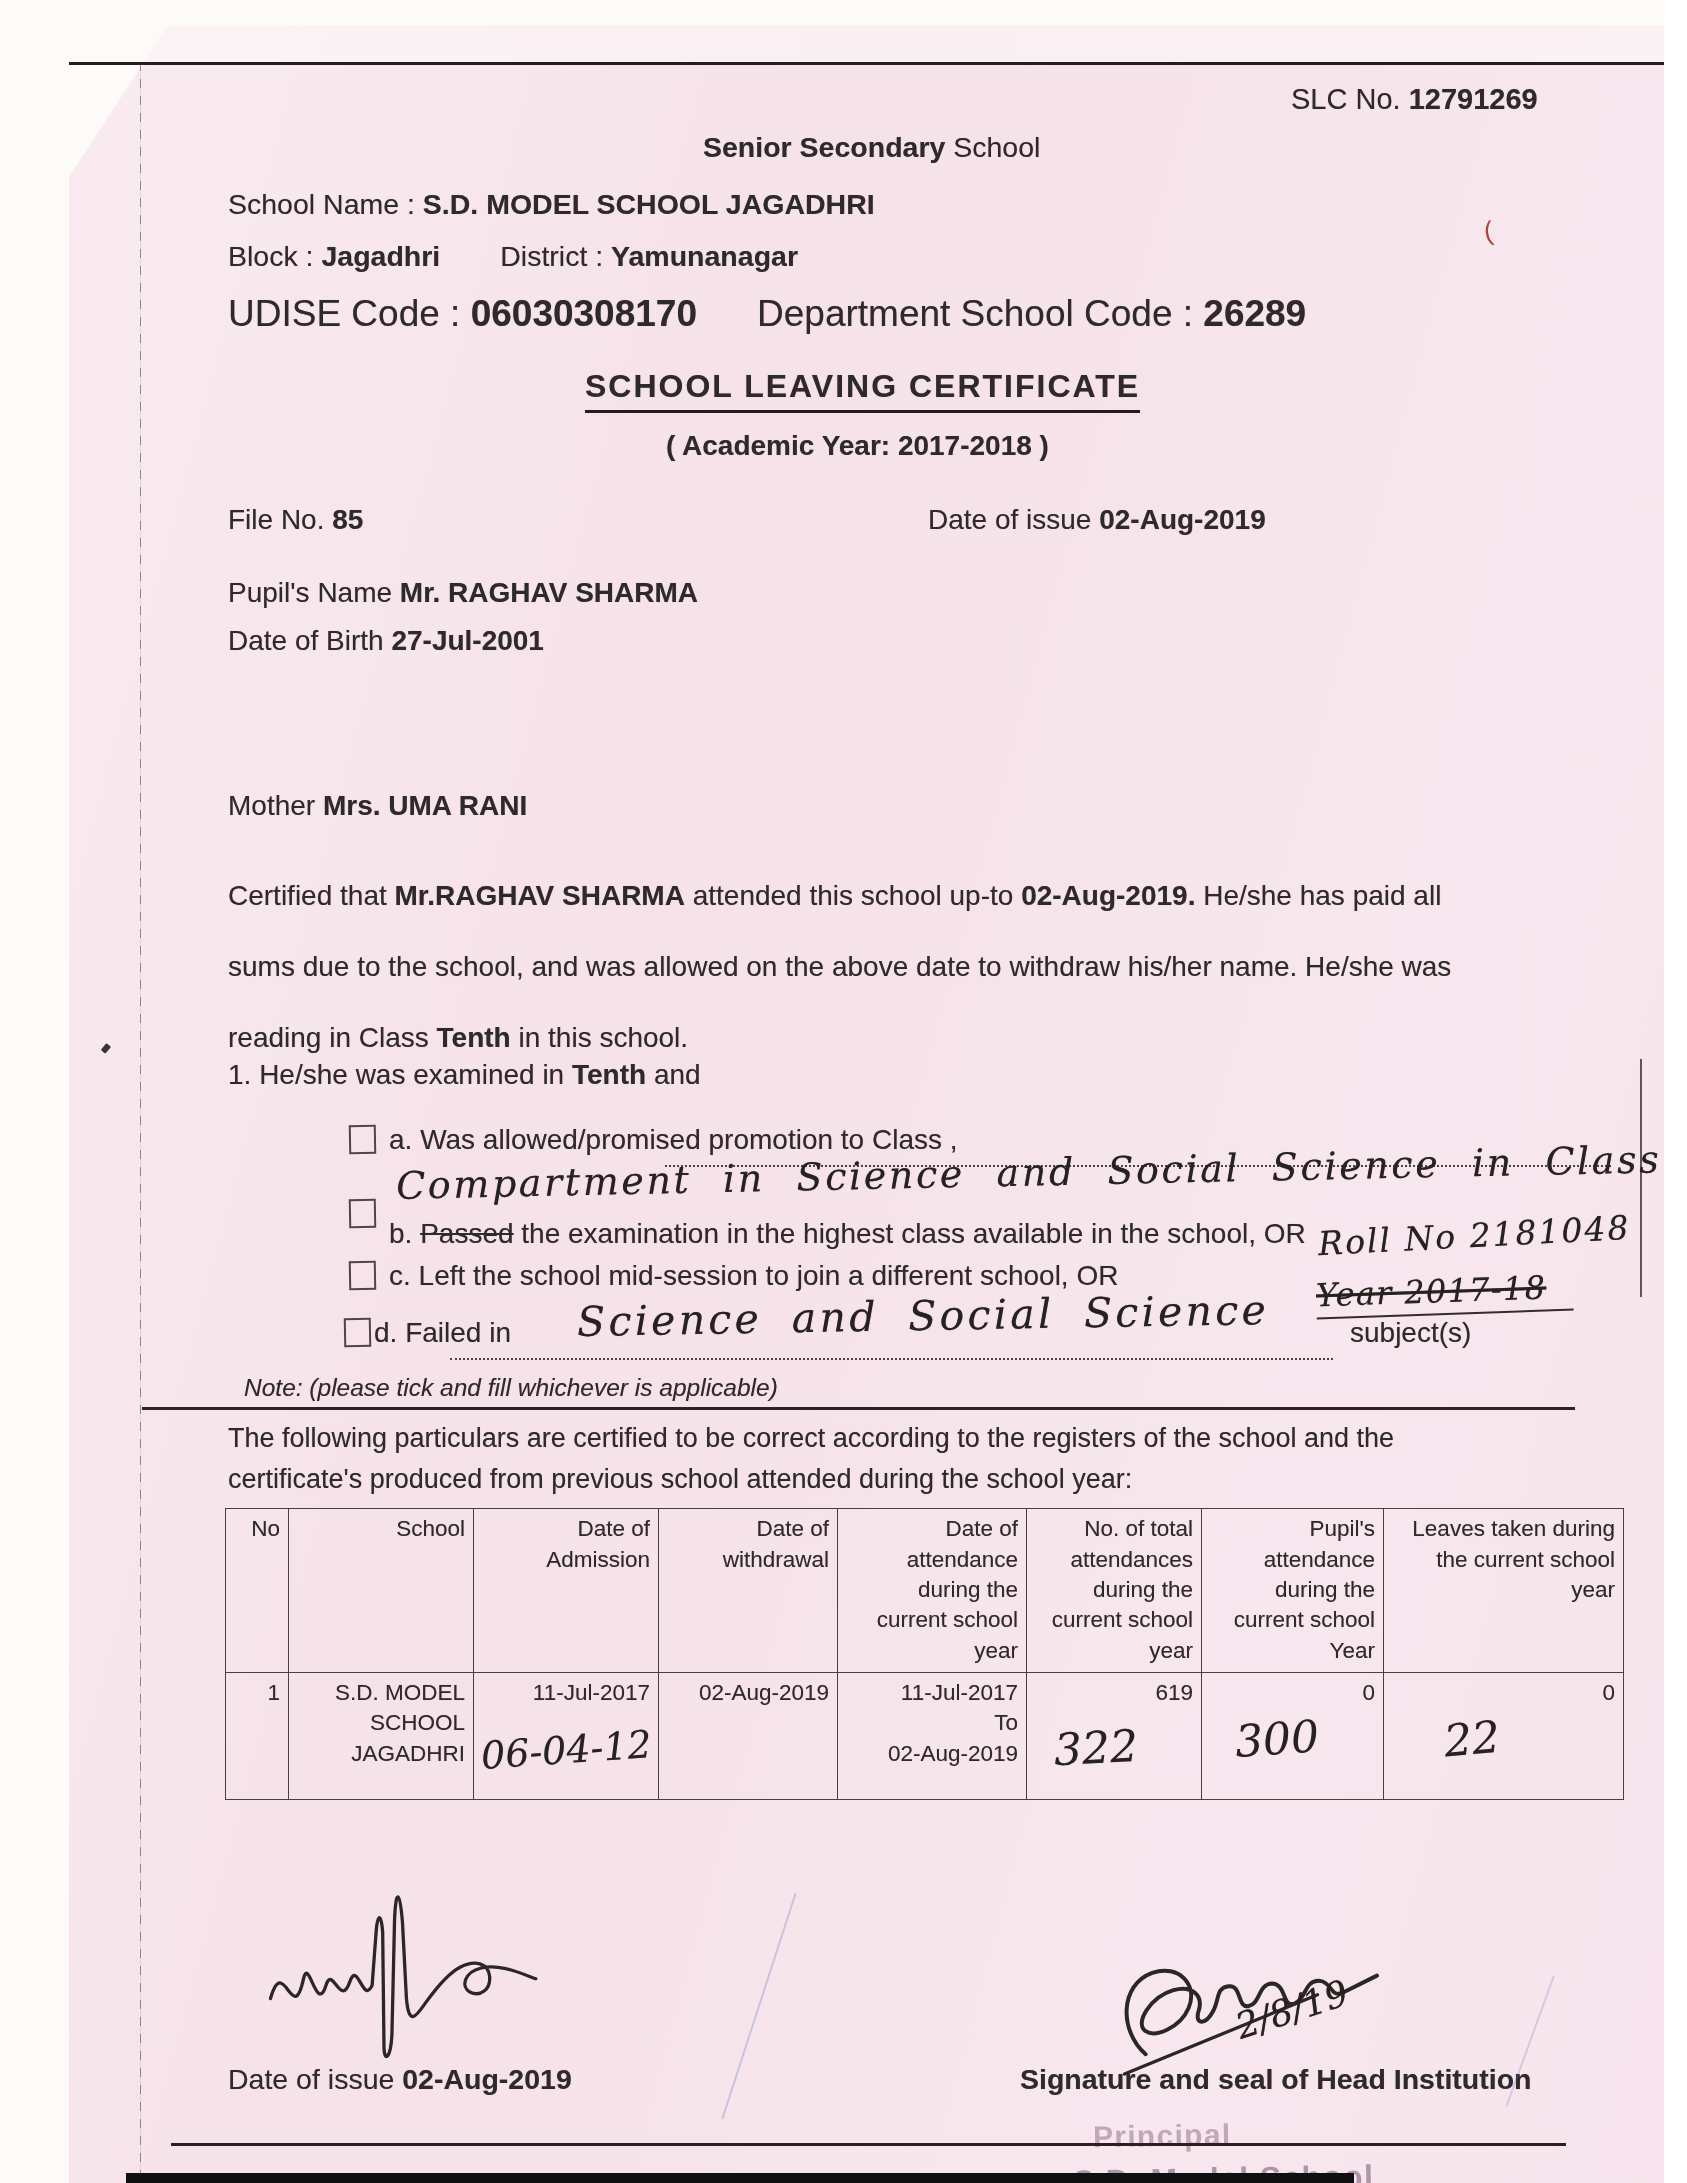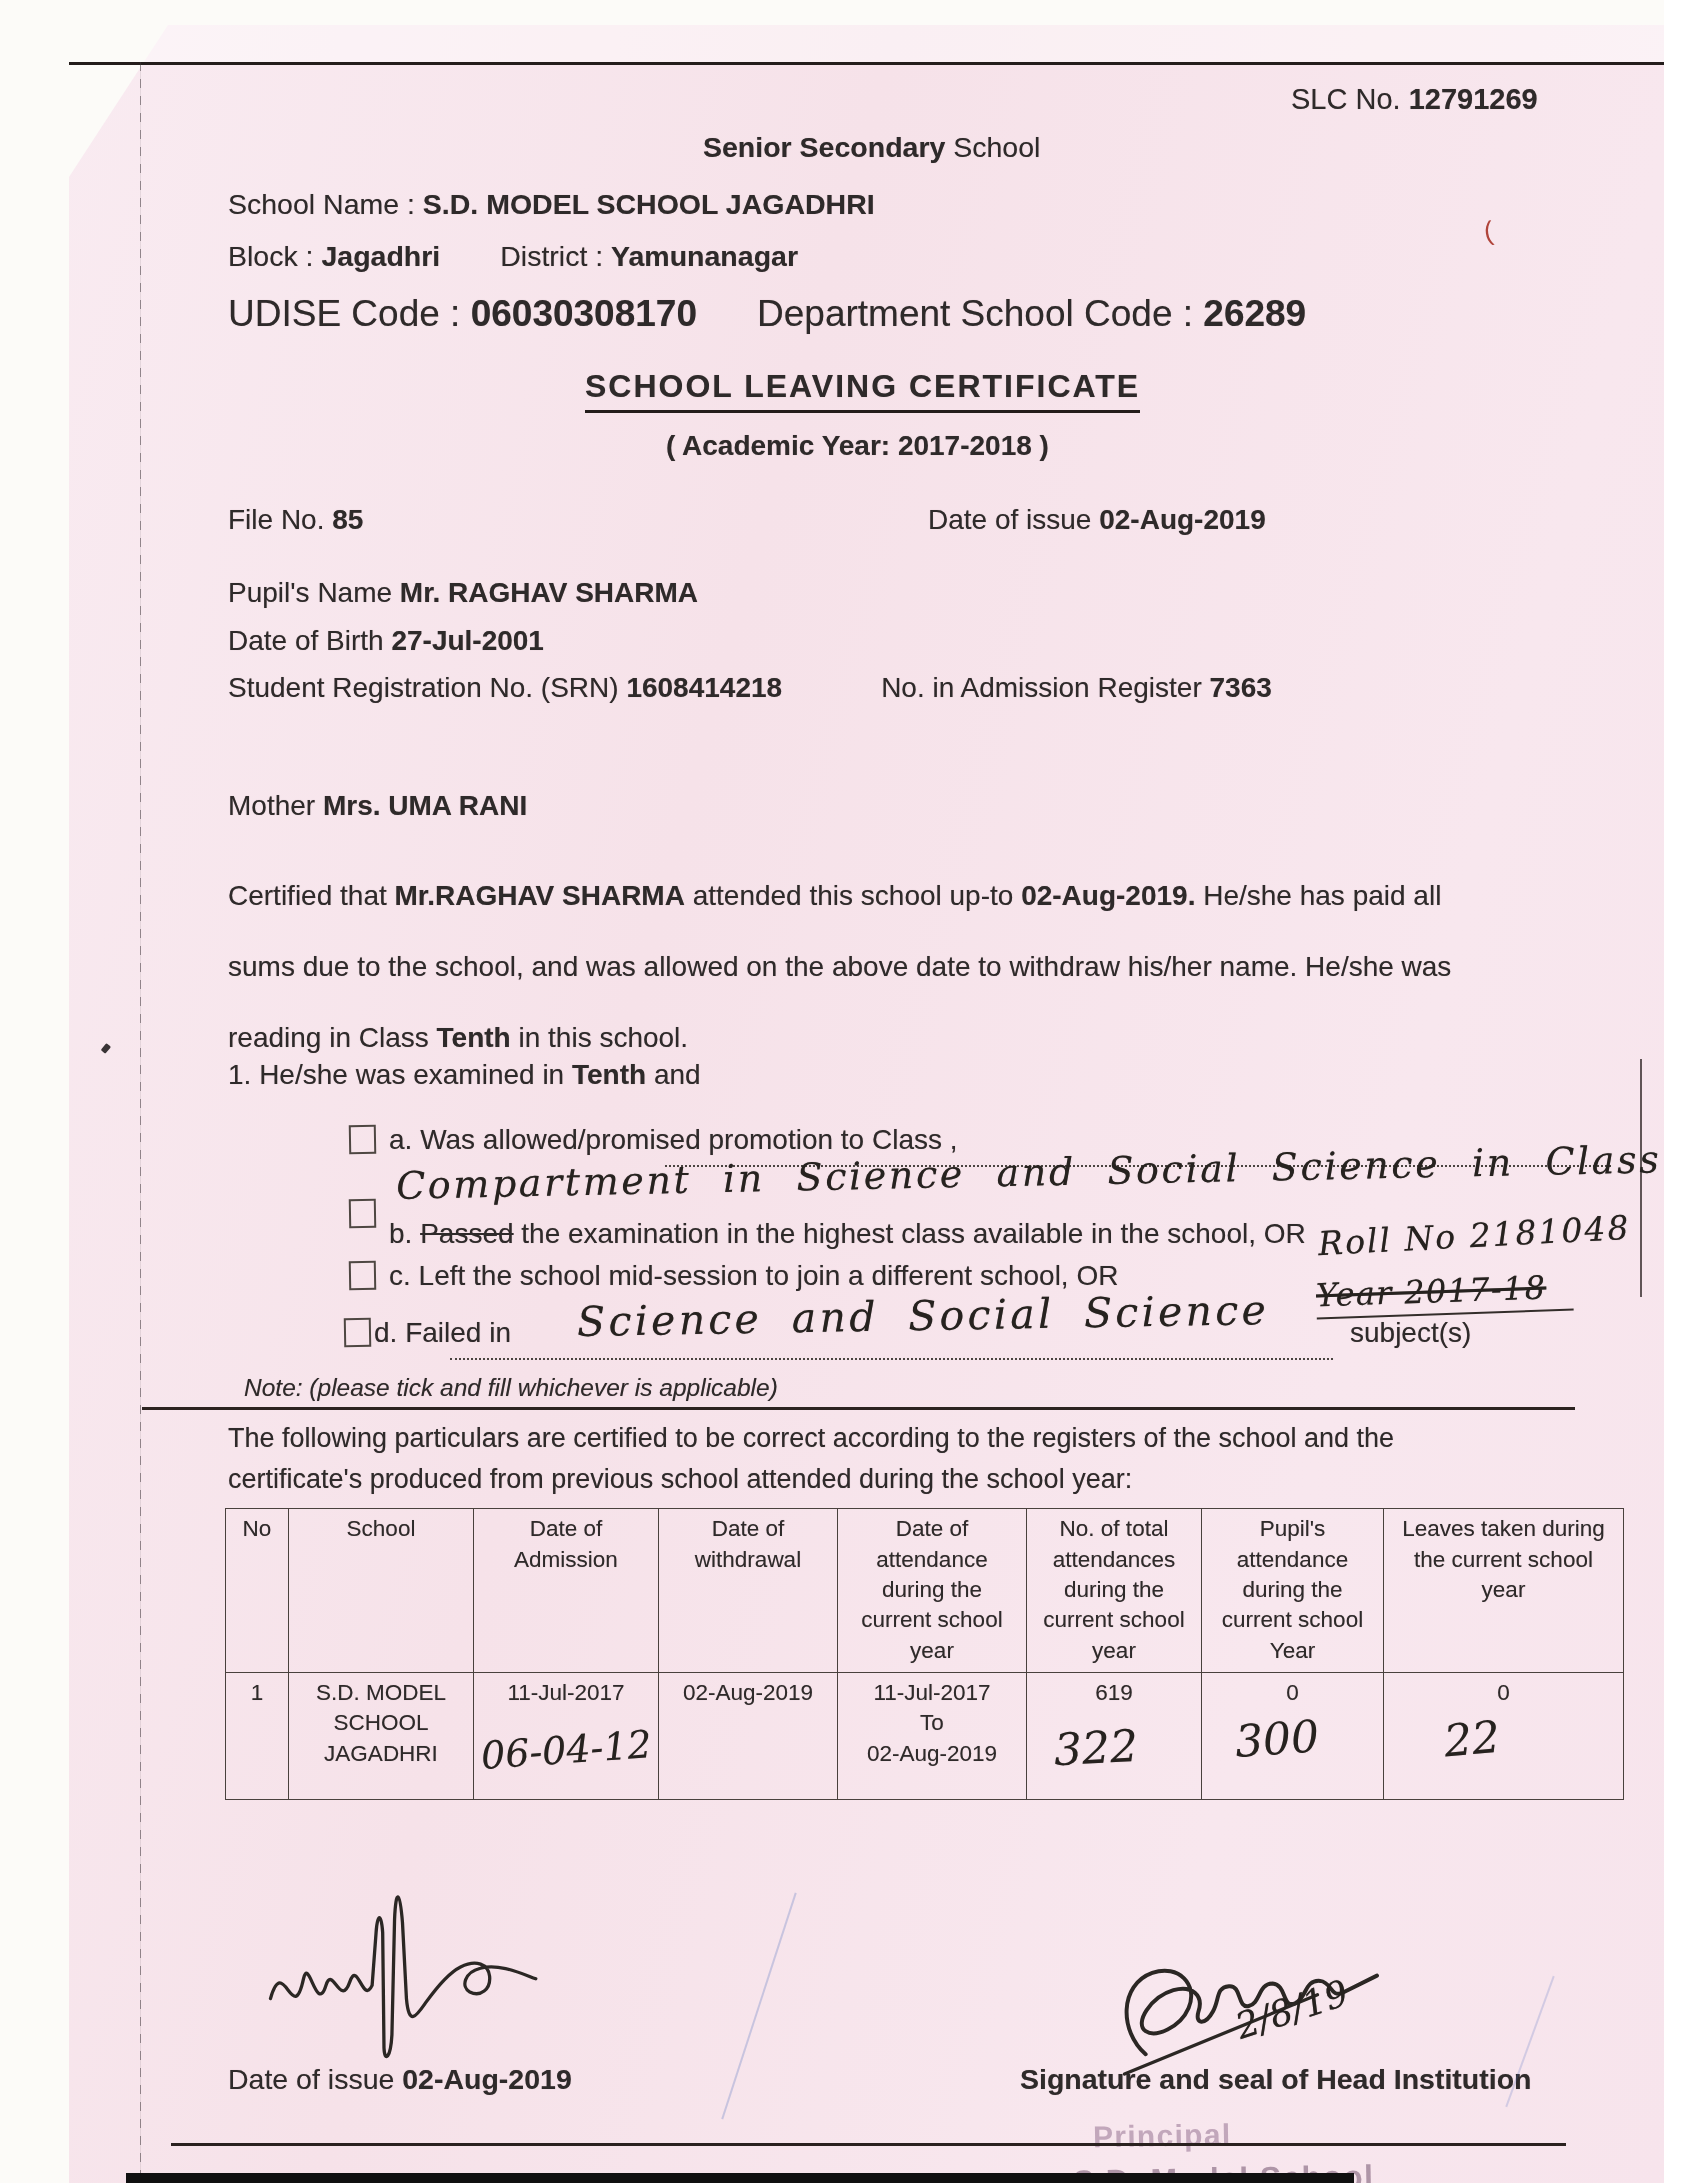--- a/index.html
+++ b/index.html
@@ -35,21 +35,21 @@
   .cb{position:absolute;width:22.5px;height:25px;border:2px solid #4e4742;transform:rotate(-1deg);}
   .rule{position:absolute;background:#2c2320;}
   .dotted{position:absolute;border-bottom:2.6px dotted #4a4440;height:0;}
   .doc-table{
     position:absolute;left:225px;top:1508px;width:1398px;
     border-collapse:collapse;table-layout:fixed;
     font-size:22.5px;color:#2e2a2a;
   }
   .doc-table th,.doc-table td{
     border:1.3px solid #49413d;
-    font-weight:normal;text-align:center;vertical-align:top;
+    font-weight:normal;text-align:right;vertical-align:top;
     padding:5.3px 8px;line-height:1.35;
     text-shadow:0 0 0.7px rgba(80,60,60,.4);
   }
   .doc-table th{height:152px;}
   .doc-table td{height:116px;position:relative;}
   .period{text-align:center;}
   .hw-cell{
     position:absolute;white-space:nowrap;
     font-family:"DejaVu Serif", serif;font-style:italic;
     color:#26221f;
@@ -80,21 +80,20 @@
   <div class="t" style="left:228px;top:293px;font-size:37px;"><span>UDISE Code : </span><span class="b">06030308170</span><span class="gap90"></span><span>Department School Code : </span><span class="b">26289</span></div>
 
   <div class="t b" style="left:585px;top:368px;font-size:32px;letter-spacing:2px;border-bottom:3.3px solid #241d1b;padding-bottom:5.3px;">SCHOOL LEAVING CERTIFICATE</div>
   <div class="t b" style="left:666px;top:430px;font-size:28px;">( Academic Year:  2017-2018 )</div>
 
   <div class="t" style="left:228px;top:504px;"><span>File No. </span><span class="b">85</span></div>
   <div class="t" style="left:928px;top:504px;"><span>Date of issue  </span><span class="b">02-Aug-2019</span></div>
 
   <div class="t" style="left:228px;top:577px;"><span>Pupil's Name </span><span class="b">Mr.  RAGHAV SHARMA</span></div>
   <div class="t" style="left:228px;top:625px;"><span>Date of Birth </span><span class="b">27-Jul-2001</span></div>
-  <div class="t" style="left:228px;top:672px;"><span>Student Registration No. (SRN)  </span><span class="b">1608414218</span><span class="gap150"></span><span>No. in Admission Register  </span><span class="b">7363</span></div>
   <div class="t" style="left:228px;top:790px;"><span>Mother </span><span class="b">Mrs.  UMA RANI</span></div>
 
   <div class="t" style="left:228px;top:860px;font-size:28px;line-height:71px;"><span>Certified that </span><span class="b">Mr.RAGHAV SHARMA</span><span> attended this school up-to </span><span class="b">02-Aug-2019.</span><span>  He/she has paid all</span><br><span>sums due to the school, and was allowed on the above date to withdraw his/her name. He/she was</span><br><span>reading in Class  </span><span class="b">Tenth</span><span>  in this school.</span></div>
 
   <div class="t" style="left:228px;top:1059px;"><span>1. He/she was examined in </span><span class="b">Tenth</span><span> and</span></div>
 
   <div class="cb" style="left:349px;top:1125px;"></div>
   <div class="t" style="left:389px;top:1124px;">a. Was allowed/promised promotion to Class ,</div>
   <div class="dotted" style="left:665px;top:1165px;width:946px;"></div>
   <div class="hw" style="left:396px;top:1150px;font-size:38px;letter-spacing:2.6px;word-spacing:17px;transform:rotate(-1.2deg);">Compartment in Science and Social Science in Class X</div>

